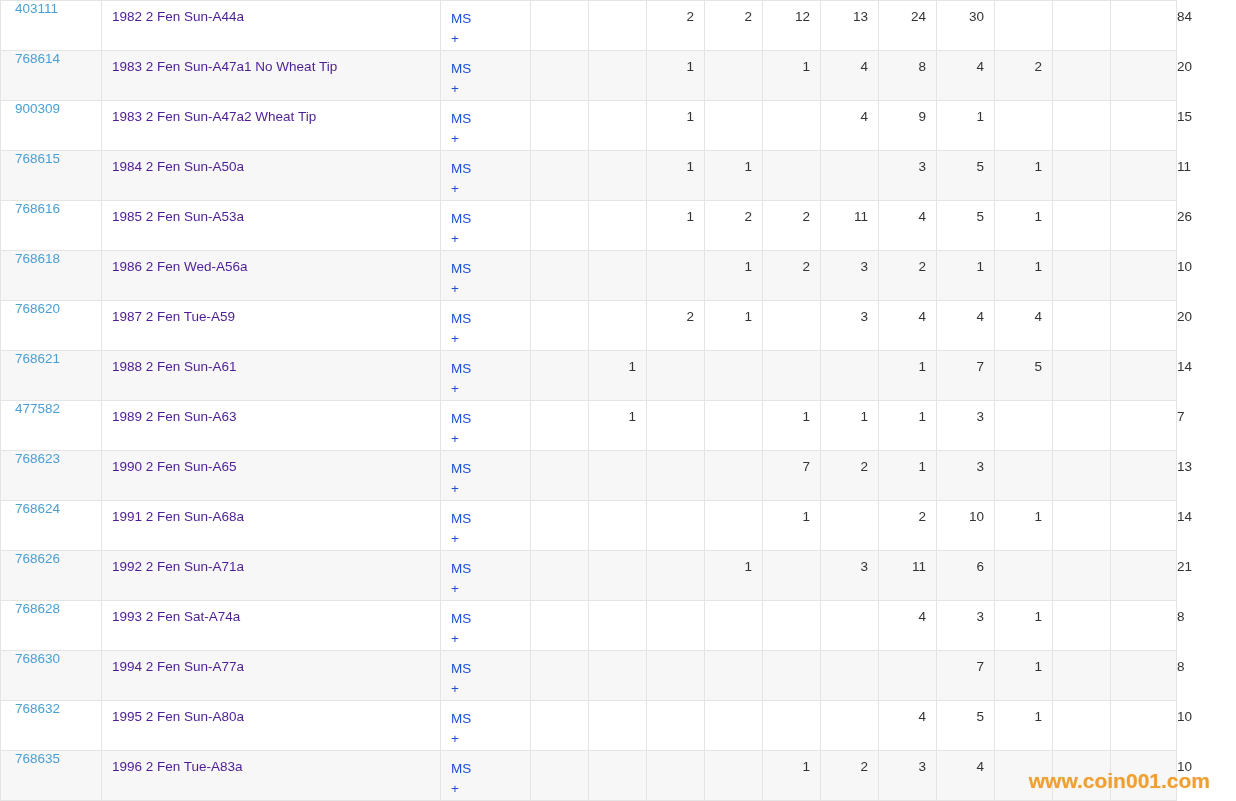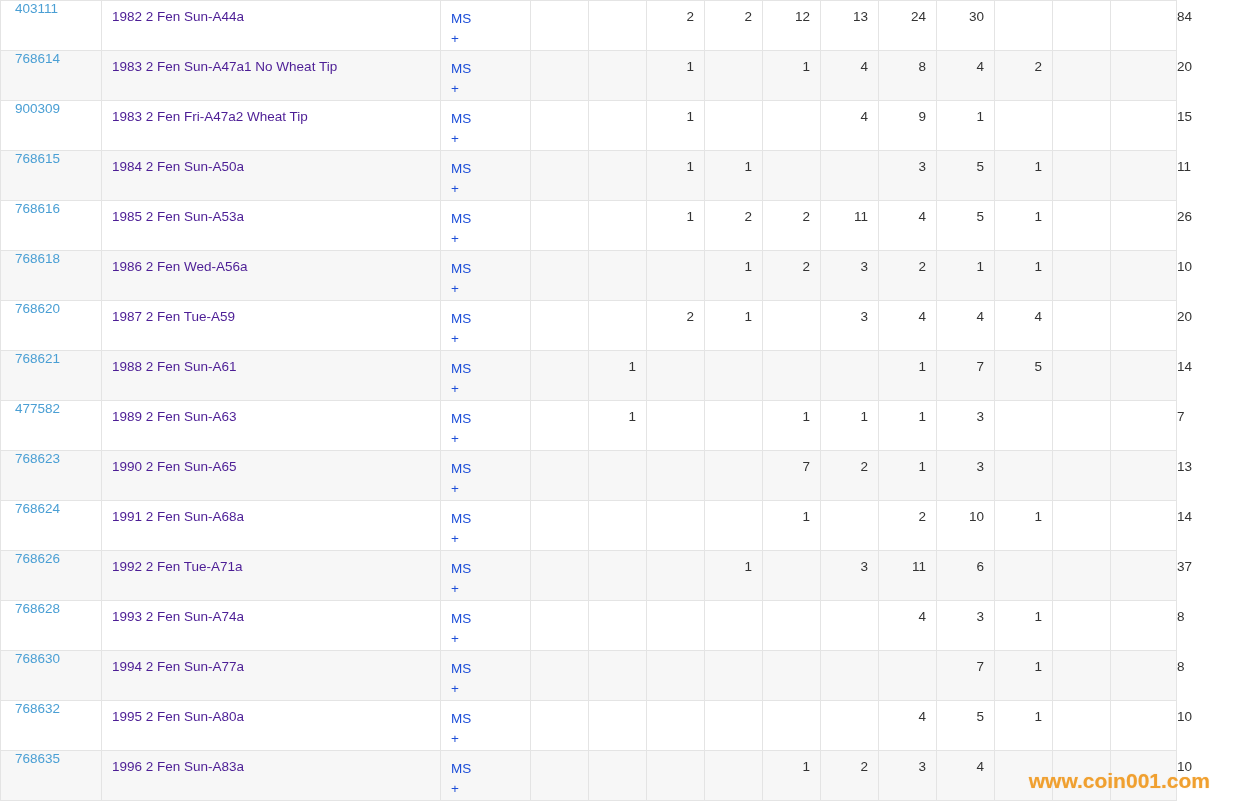--- a/index.html
+++ b/index.html
@@ -187,21 +187,21 @@
         <td>
           <div class="cell-num"></div>
         </td>
         <td>
           <div class="cell-num">20</div>
         </td>
       </tr>
       <tr class="row-even">
         <td><span class="cell-id">900309</span></td>
         <td>
-          <div class="cell-desc">1983 2 Fen Fri-A47a2 Wheat Tip</div>
+          <div class="cell-desc">1983 2 Fen Sun-A47a2 Wheat Tip</div>
         </td>
         <td>
           <div class="cell-grade"><span>MS</span><span class="g-line2">+</span></div>
         </td>
         <td>
           <div class="cell-num"></div>
         </td>
         <td>
           <div class="cell-num"></div>
         </td>
@@ -592,21 +592,21 @@
         <td>
           <div class="cell-num"></div>
         </td>
         <td>
           <div class="cell-num">14</div>
         </td>
       </tr>
       <tr class="row-odd">
         <td><span class="cell-id">768626</span></td>
         <td>
-          <div class="cell-desc">1992 2 Fen Tue-A71a</div>
+          <div class="cell-desc">1992 2 Fen Sun-A71a</div>
         </td>
         <td>
           <div class="cell-grade"><span>MS</span><span class="g-line2">+</span></div>
         </td>
         <td>
           <div class="cell-num"></div>
         </td>
         <td>
           <div class="cell-num"></div>
         </td>
@@ -631,27 +631,27 @@
         <td>
           <div class="cell-num"></div>
         </td>
         <td>
           <div class="cell-num"></div>
         </td>
         <td>
           <div class="cell-num"></div>
         </td>
         <td>
-          <div class="cell-num">37</div>
+          <div class="cell-num">21</div>
         </td>
       </tr>
       <tr class="row-even">
         <td><span class="cell-id">768628</span></td>
         <td>
-          <div class="cell-desc">1993 2 Fen Sun-A74a</div>
+          <div class="cell-desc">1993 2 Fen Sat-A74a</div>
         </td>
         <td>
           <div class="cell-grade"><span>MS</span><span class="g-line2">+</span></div>
         </td>
         <td>
           <div class="cell-num"></div>
         </td>
         <td>
           <div class="cell-num"></div>
         </td>
@@ -772,21 +772,21 @@
         <td>
           <div class="cell-num"></div>
         </td>
         <td>
           <div class="cell-num">10</div>
         </td>
       </tr>
       <tr class="row-odd">
         <td><span class="cell-id">768635</span></td>
         <td>
-          <div class="cell-desc">1996 2 Fen Sun-A83a</div>
+          <div class="cell-desc">1996 2 Fen Tue-A83a</div>
         </td>
         <td>
           <div class="cell-grade"><span>MS</span><span class="g-line2">+</span></div>
         </td>
         <td>
           <div class="cell-num"></div>
         </td>
         <td>
           <div class="cell-num"></div>
         </td>

